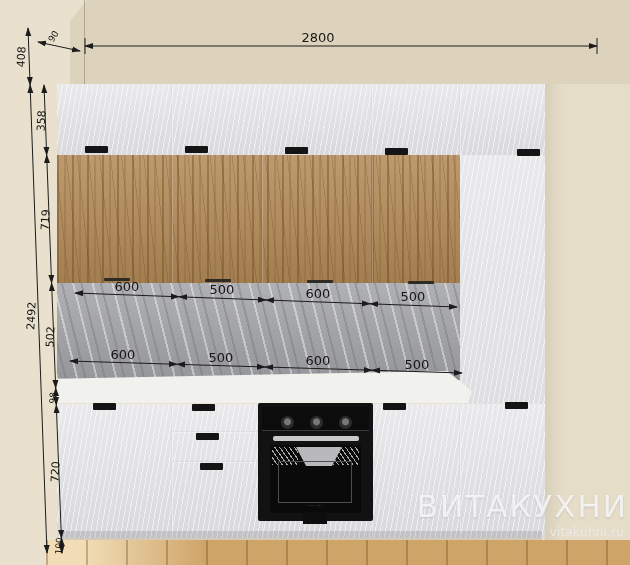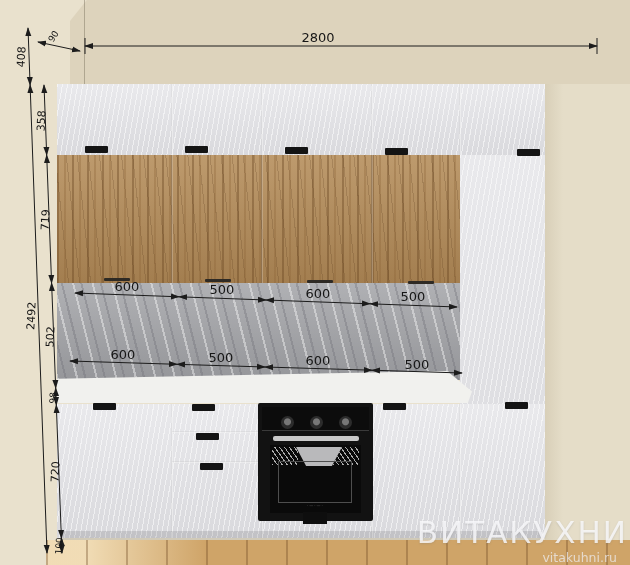--- a/index.html
+++ b/index.html
@@ -67,24 +67,24 @@
   .oven-brand { position:absolute; left:0; right:0; top:58px; text-align:center; color:#6f6f6f; font-size:4px; letter-spacing:1px; }
   .oven-tab { position:absolute; left:45px; top:109px; width:24px; height:12px; background:#0e0e0e; }
 
   
   .dims { position:absolute; left:0; top:0; z-index:50; }
   .dims line, .dims path.dline { stroke:#1c1c1c; stroke-width:1; }
   .dims text { fill:#161616; font-family:"DejaVu Sans", sans-serif; }
   .t13 { font-size:13px; } .t11 { font-size:11px; } .t9 { font-size:9px; }
 
   
-  .watermark { position:absolute; right:2px; bottom:0; text-align:right; z-index:60; pointer-events:none; }
+  .watermark { position:absolute; right:2px; bottom:26px; text-align:right; z-index:60; pointer-events:none; }
   .wm-brand { font-size:31px; font-weight:400; letter-spacing:2px; color:rgba(250,250,252,.82);
     text-shadow:0 1px 2px rgba(120,120,120,.25); line-height:1; }
-  .wm-site { font-size:12.5px; color:rgba(238,238,243,.72); margin-top:2px; margin-right:11px; }
+  .wm-site { font-size:12.5px; color:rgba(238,238,243,.72); margin-top:2px; margin-right:4px; }
 </style>
 </head>
 <body>
 
 <div class="stage">
 
   <div class="wall-top"></div>
   <div class="corner-line"></div>
   <div class="wall-right"></div>
   <div class="floor"></div>

